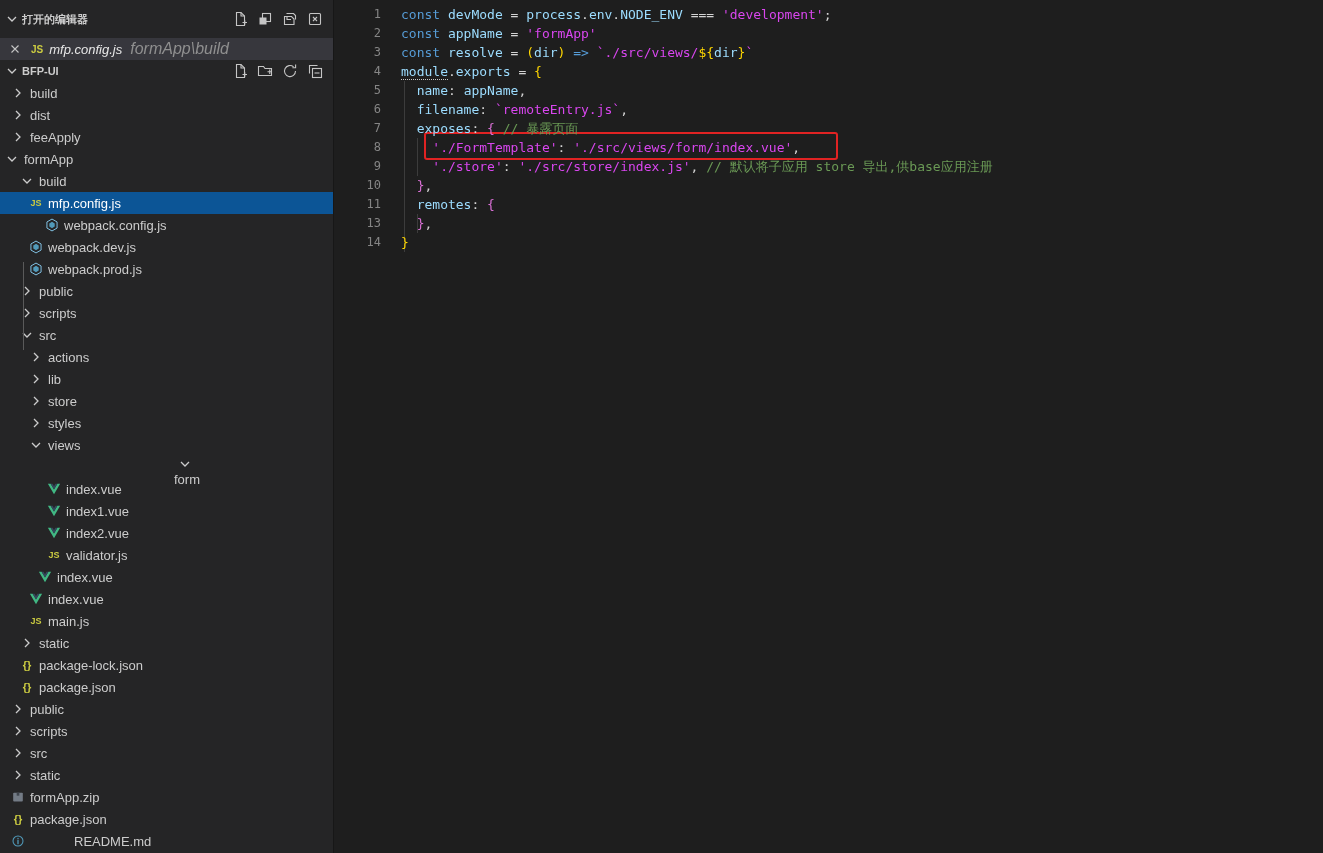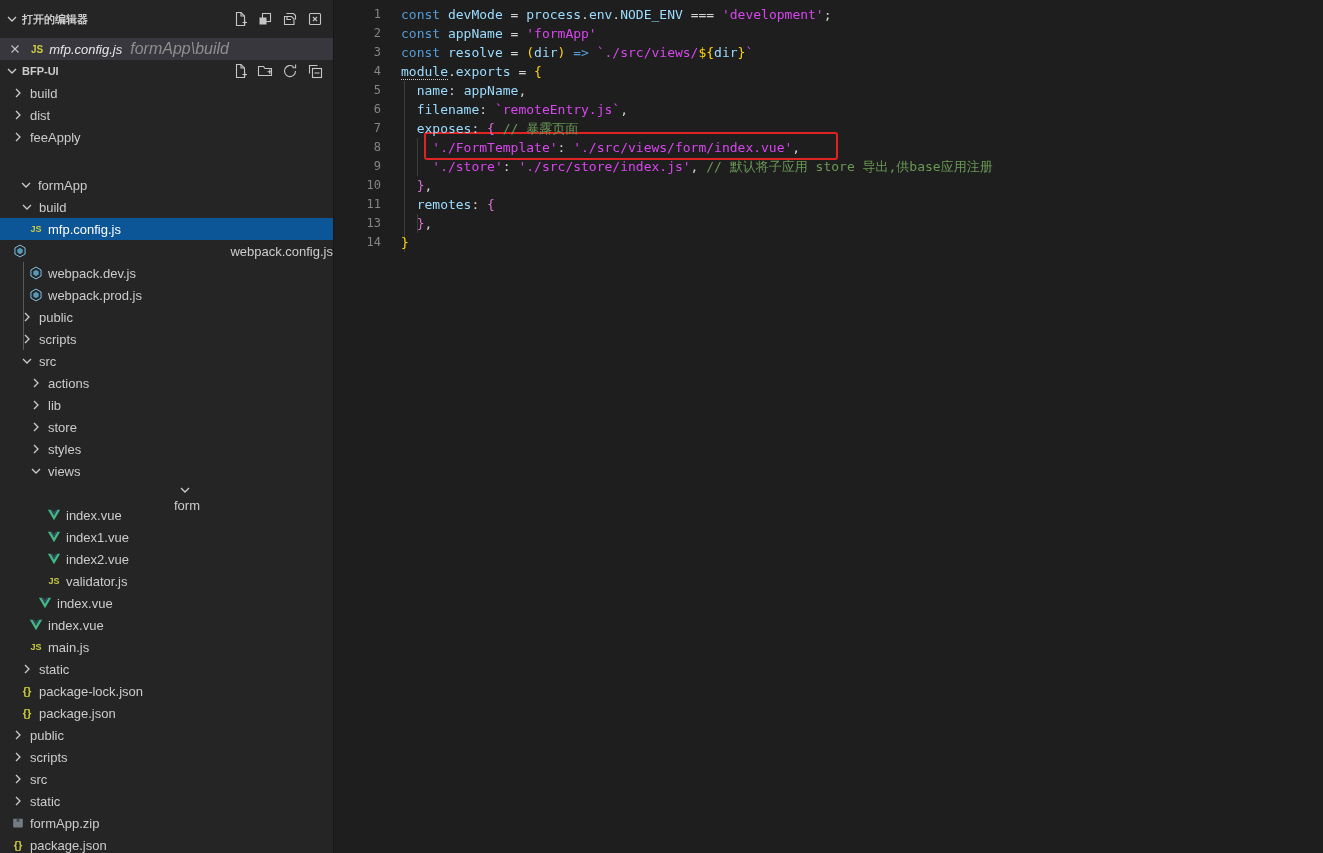--- a/index.html
+++ b/index.html
@@ -174,21 +174,21 @@
         <span class="tlabel">dist</span>
       </div>
       <div class="trow" style="padding-left: 10px;">
         <span class="slot">
           <svg viewBox="0 0 16 16" width="16" height="16">
             <path class="twsvg" d="M6 4l4 4-4 4"></path>
           </svg>
         </span>
         <span class="tlabel">feeApply</span>
       </div>
-      <div class="trow" style="padding-left: 18px; margin-top: 26px;">
+      <div class="trow" style="padding-left: 4px;">
         <span class="slot">
           <svg viewBox="0 0 16 16" width="16" height="16">
             <path class="twsvg" d="M4 6l4 4 4-4"></path>
           </svg>
         </span>
         <span class="tlabel">formApp</span>
       </div>
       <div class="trow" style="padding-left: 19px;">
         <span class="slot">
           <svg viewBox="0 0 16 16" width="16" height="16">
@@ -196,21 +196,21 @@
           </svg>
         </span>
         <span class="tlabel">build</span>
       </div>
       <div class="trow selected" style="padding-left: 28px;">
         <span class="slot">
           <span class="fi-js">JS</span>
         </span>
         <span class="tlabel">mfp.config.js</span>
       </div>
-      <div class="trow" style="padding-left: 12px; justify-content: space-between;">
+      <div class="trow" style="padding-left: 44px;">
         <span class="slot">
           <svg viewBox="0 0 16 16" width="14" height="14">
             <path d="M8 1.2l5.8 3.3v7L8 14.8l-5.8-3.3v-7z" fill="none" stroke="#8ed6fb" stroke-width="1"></path>
             <path d="M8 4.4l3.1 1.8v3.6L8 11.6 4.9 9.8V6.2z" fill="#519aba"></path>
           </svg>
         </span>
         <span class="tlabel">webpack.config.js</span>
       </div>
       <div class="trow" style="padding-left: 28px;">
         <span class="slot">

